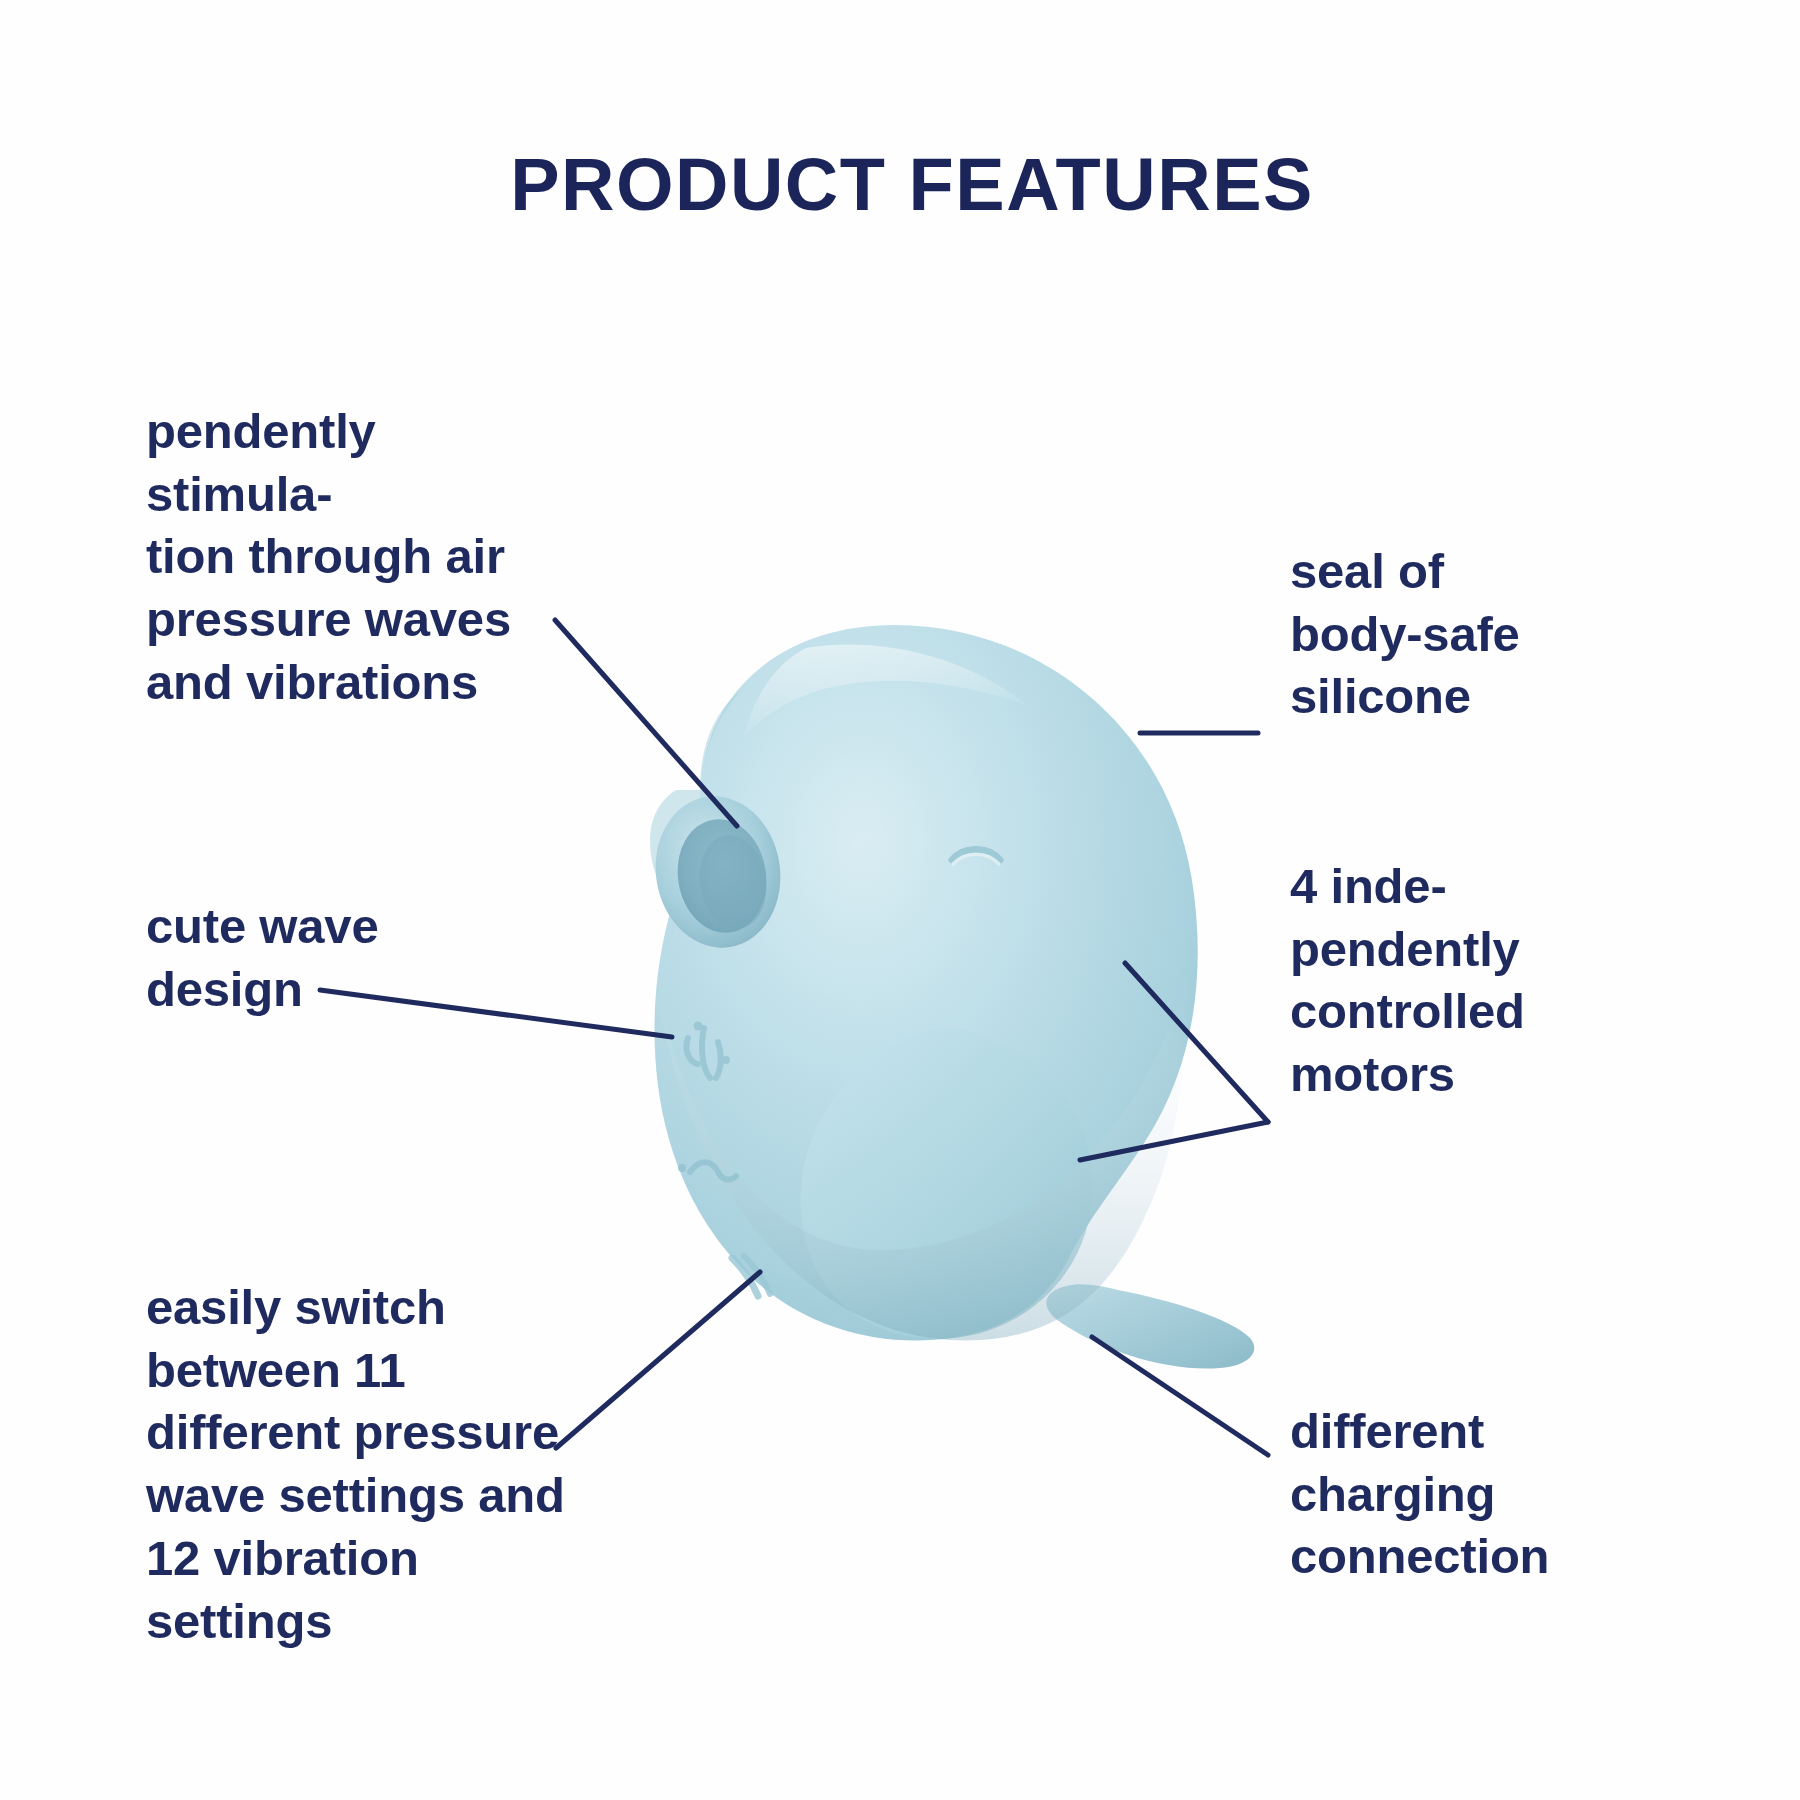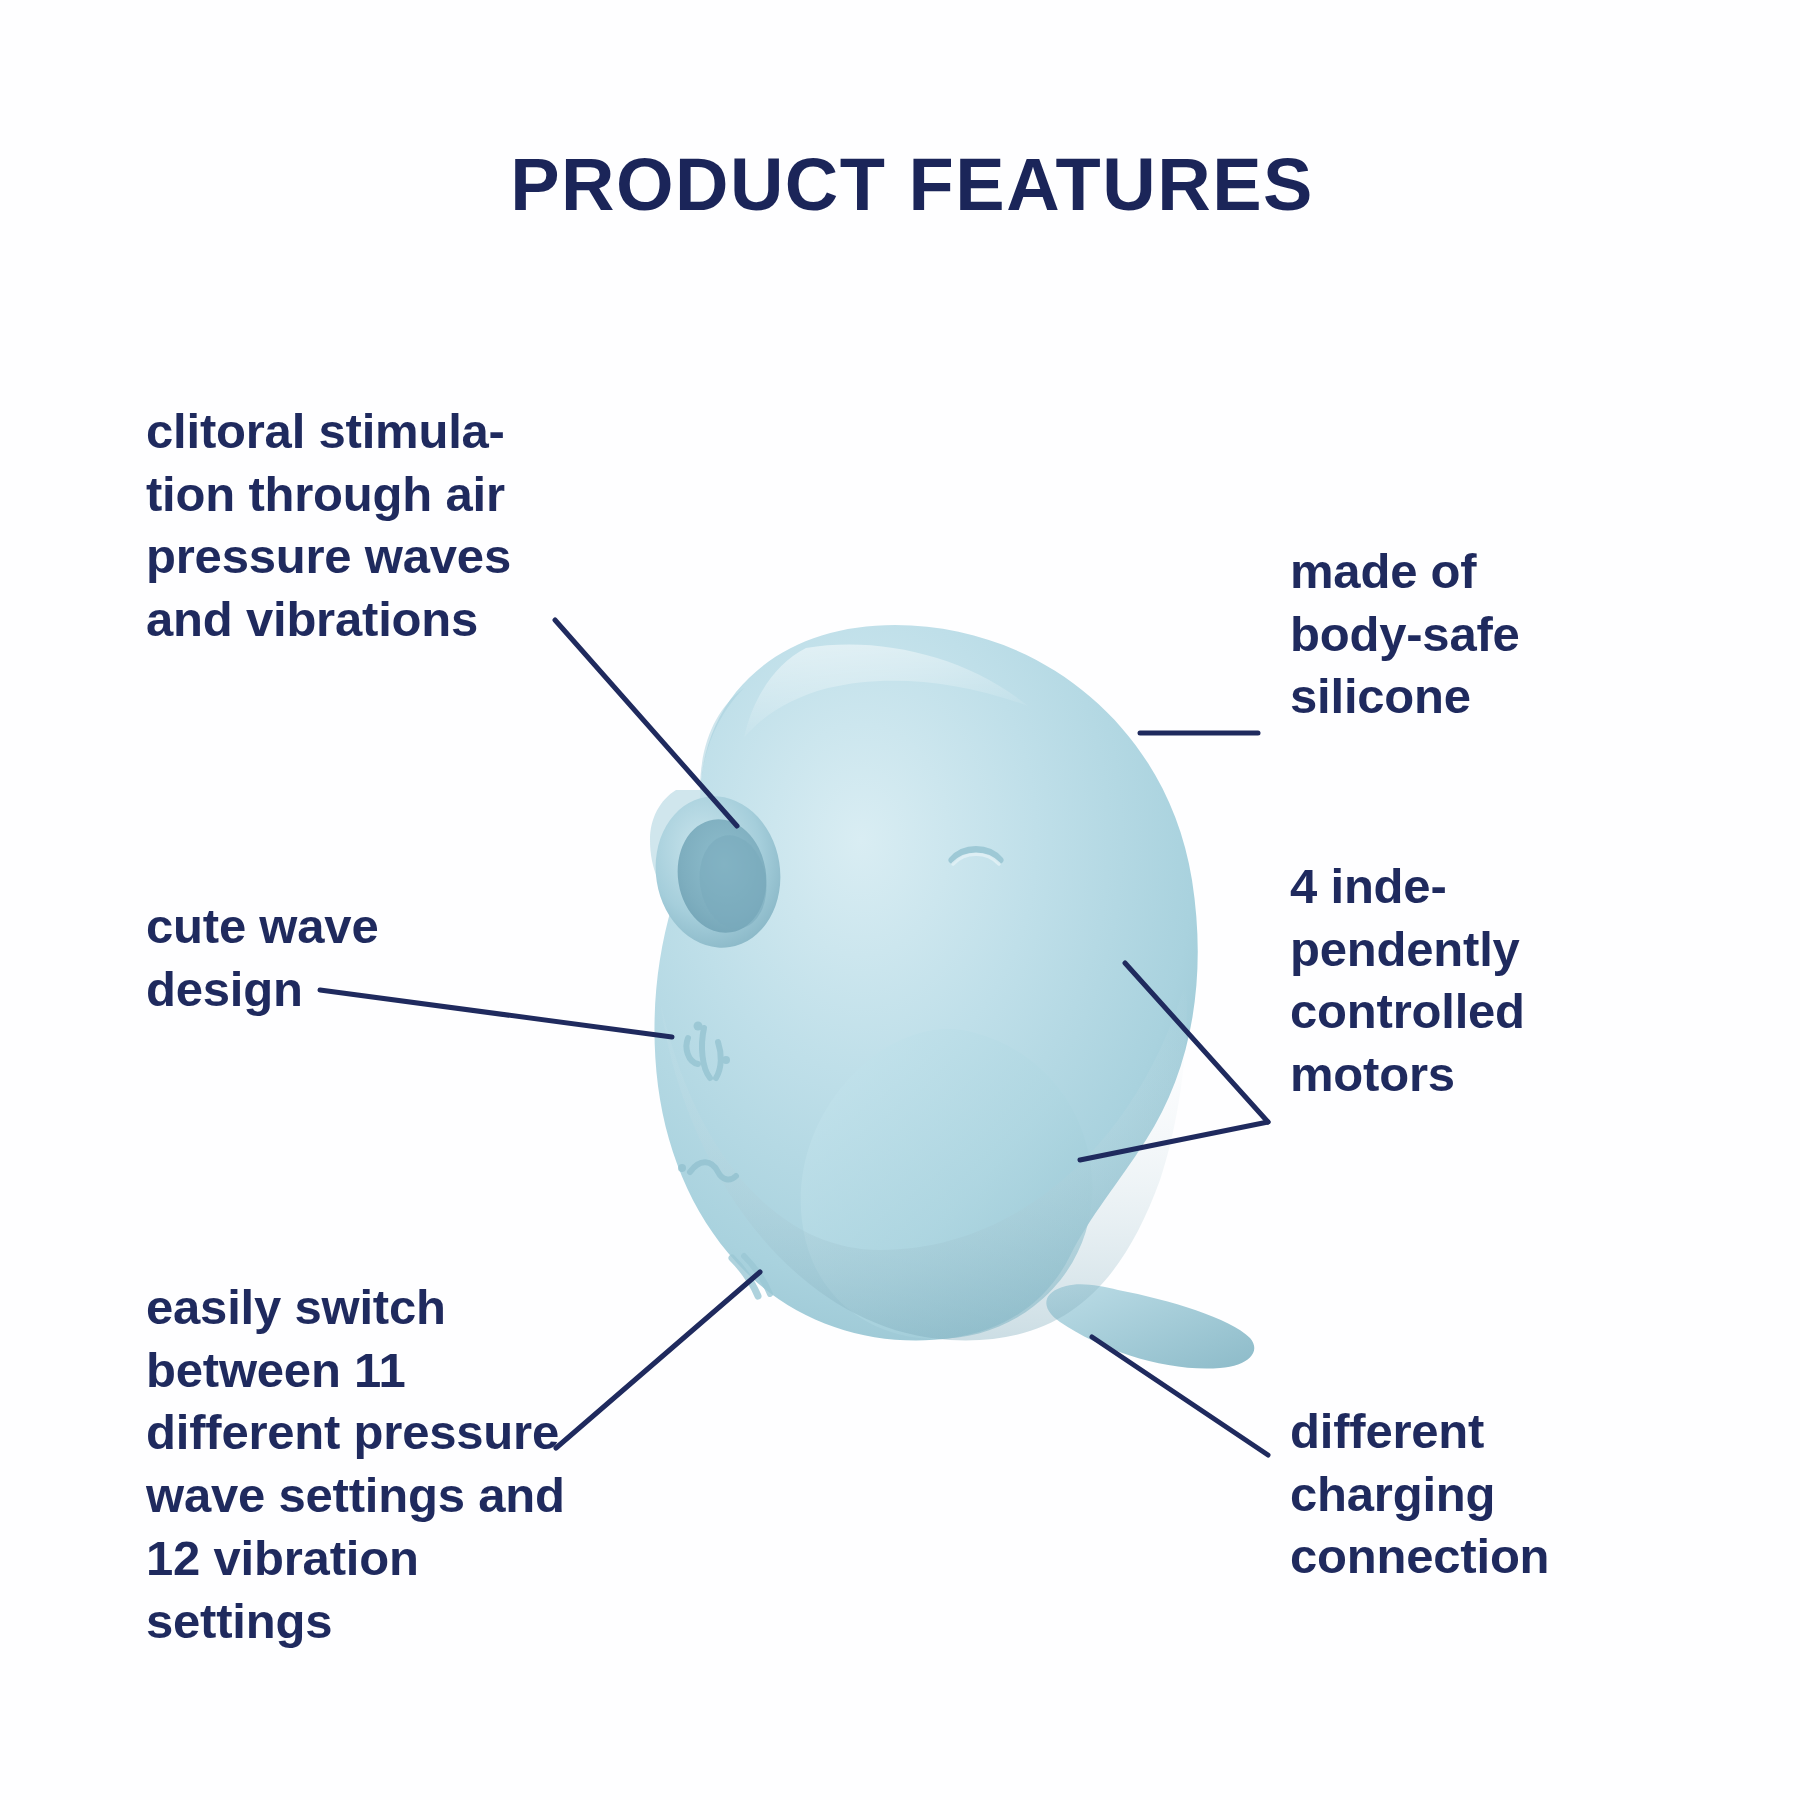--- a/index.html
+++ b/index.html
@@ -205,35 +205,35 @@
       <line x1="1258" y1="733" x2="1140" y2="733"></line>
 
       <line x1="1268" y1="1122" x2="1125" y2="963"></line>
 
       <line x1="1268" y1="1122" x2="1080" y2="1160"></line>
 
       <line x1="1268" y1="1455" x2="1092" y2="1337"></line>
     </g>
   </svg>
 
-  <div class="callout left" id="callout-air">clitoral stimula-
+  <div class="callout left" id="callout-air">pendently stimula-
 tion through air
 pressure waves
 and vibrations</div>
 
   <div class="callout left" id="callout-seal">cute wave
 design</div>
 
   <div class="callout left" id="callout-settings">easily switch
 between 11
 different pressure
 wave settings and
 12 vibration settings</div>
 
-  <div class="callout right" id="callout-silicone">made of
+  <div class="callout right" id="callout-silicone">seal of
 body-safe
 silicone</div>
 
   <div class="callout right" id="callout-motors">4 inde-
 pendently
 controlled
 motors</div>
 
   <div class="callout right" id="callout-magnetic">different
 charging

